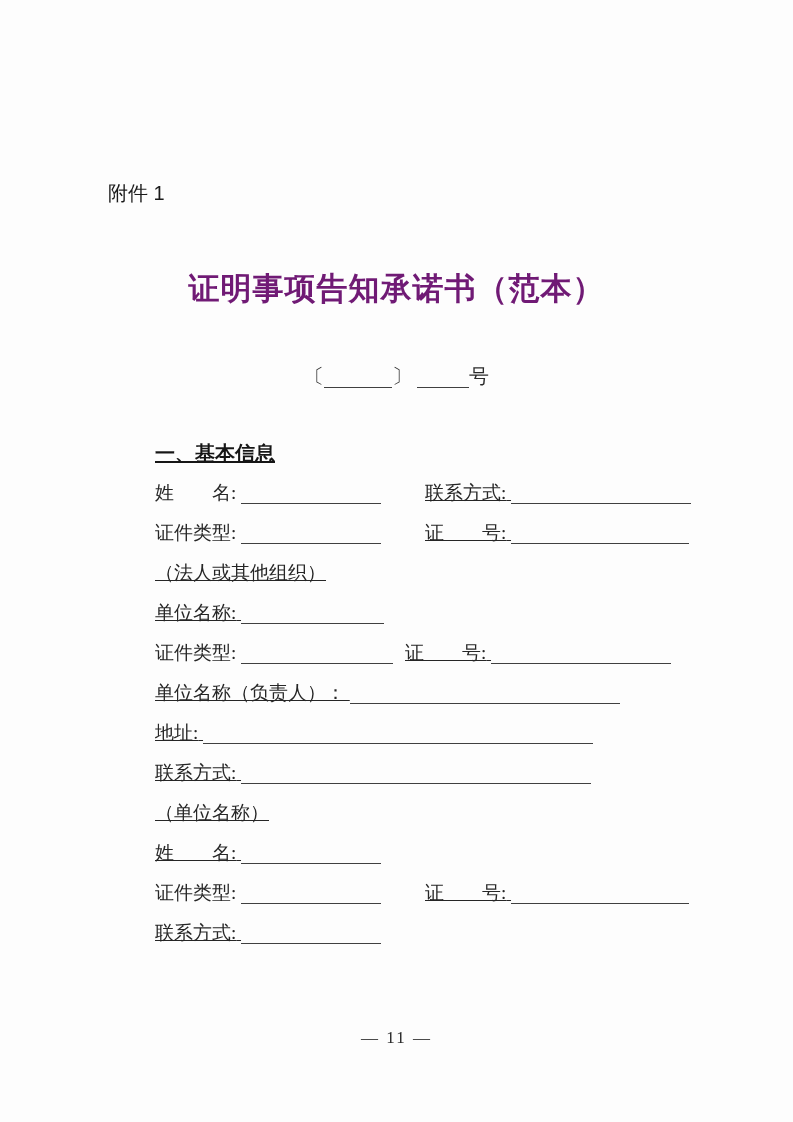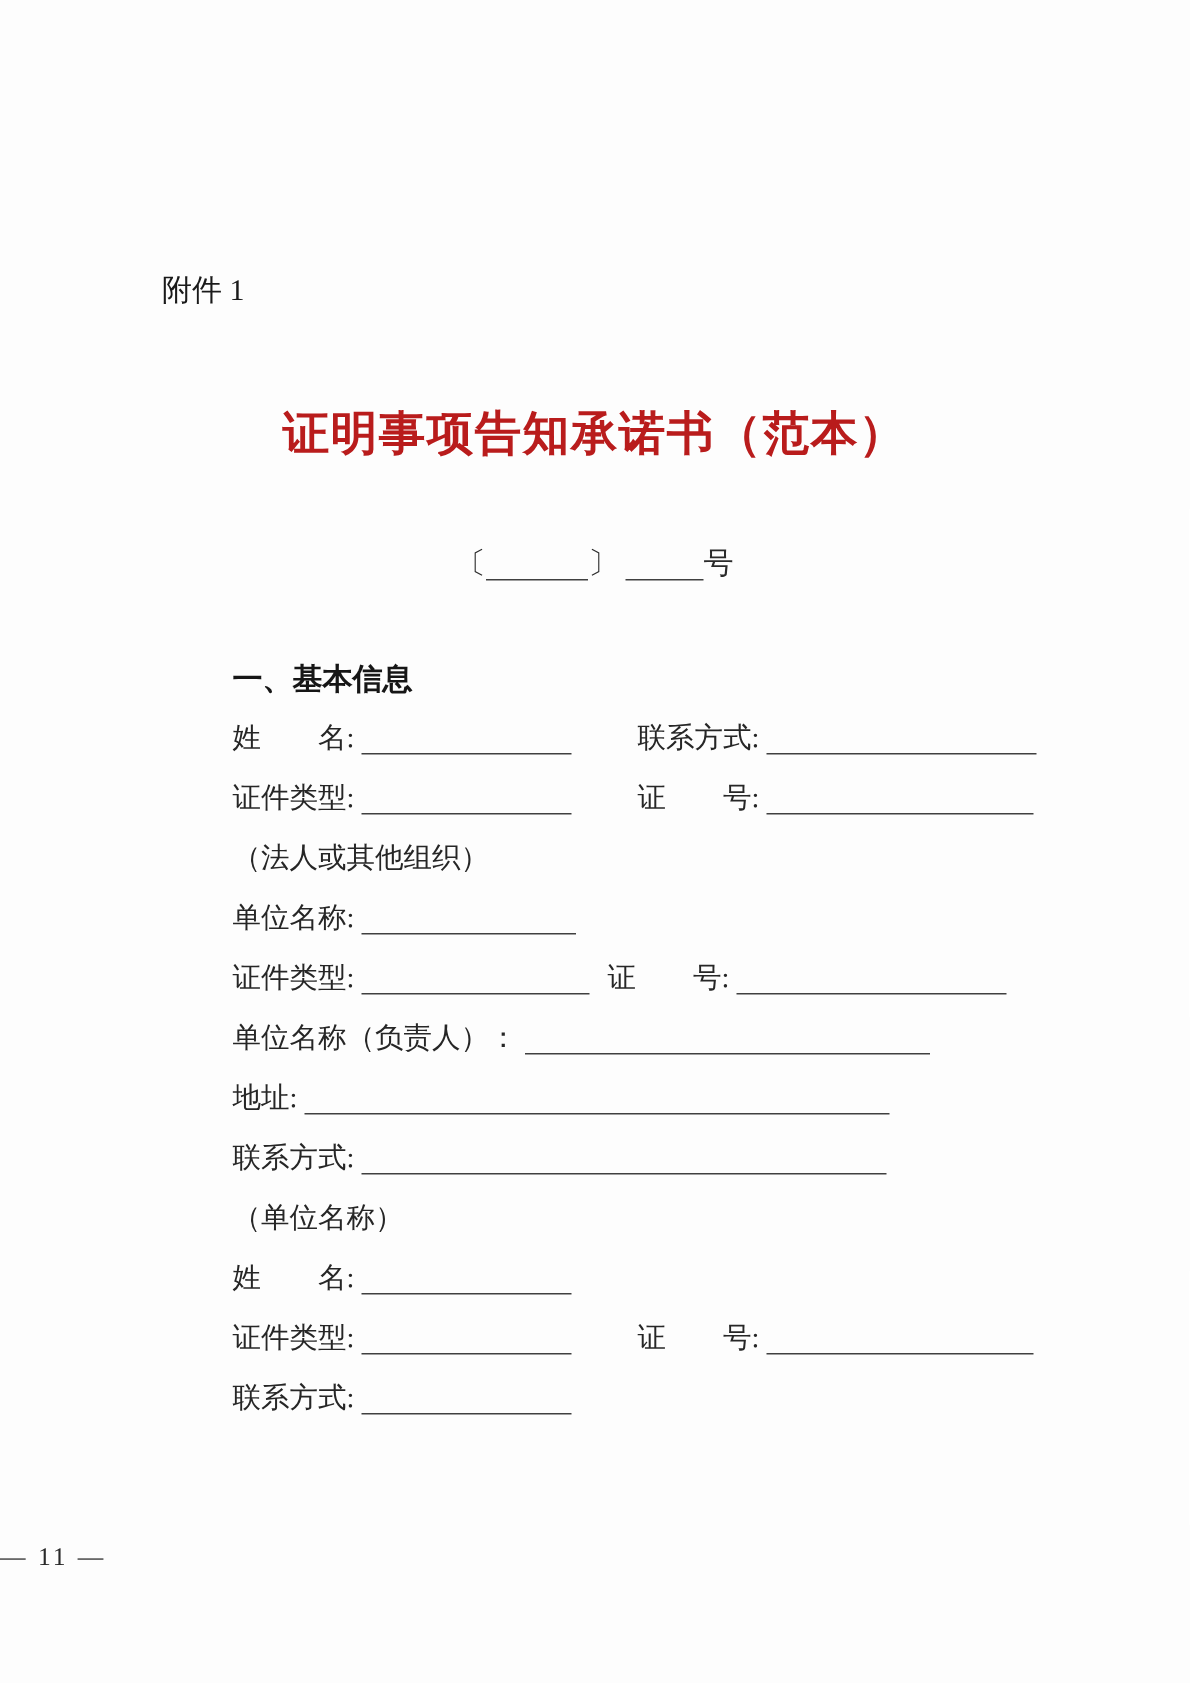--- a/index.html
+++ b/index.html
@@ -13,34 +13,34 @@
     width: 793px;
     height: 1122px;
     margin: 0 auto;
     background: #fdfdfd;
     overflow: hidden;
   }
   .attachment {
     position: absolute;
     left: 108px;
     top: 180px;
-    font-family: Liberation Serif, serif;
+    font-family: Liberation Sans, sans-serif;
     font-size: 20px;
     color: #1a1a1a;
   }
   .title {
     position: absolute;
     left: 0;
     top: 268px;
     width: 100%;
     text-align: center;
     font-size: 31px;
     font-weight: bold;
     letter-spacing: 1px;
-    color: #b91c1c;
+    color: #701a75;
   }
   .docnum {
     position: absolute;
     left: 0;
     top: 356px;
     width: 100%;
     height: 40px;
     line-height: 40px;
     text-align: center;
     font-size: 20px;
@@ -51,20 +51,21 @@
     left: 155px;
     top: 433px;
     width: 548px;
     font-size: 19px;
     color: #262626;
   }
   .line {
     height: 40px;
     line-height: 40px;
     white-space: nowrap;
+    text-decoration: underline;
   }
   .heading {
     font-family: "Liberation Sans", sans-serif;
     font-weight: bold;
     font-size: 20px;
     color: #161616;
   }
   .spaced { letter-spacing: 5px; }
   .col1 { display: inline-block; width: 270px; }
   .col1.narrow { width: 250px; }
@@ -82,20 +83,21 @@
   .u178 { width: 178px; }
   .u180 { width: 180px; }
   .u270 { width: 270px; }
   .u350 { width: 350px; }
   .u390 { width: 390px; }
   .pageno {
     position: absolute;
     left: 0;
     top: 1028px;
     width: 100%;
+    text-align: center;
     font-size: 17px;
     letter-spacing: 2px;
     color: #2a2a2a;
   }
 </style>
 </head>
 <body>
 
 <div class="page">
 

